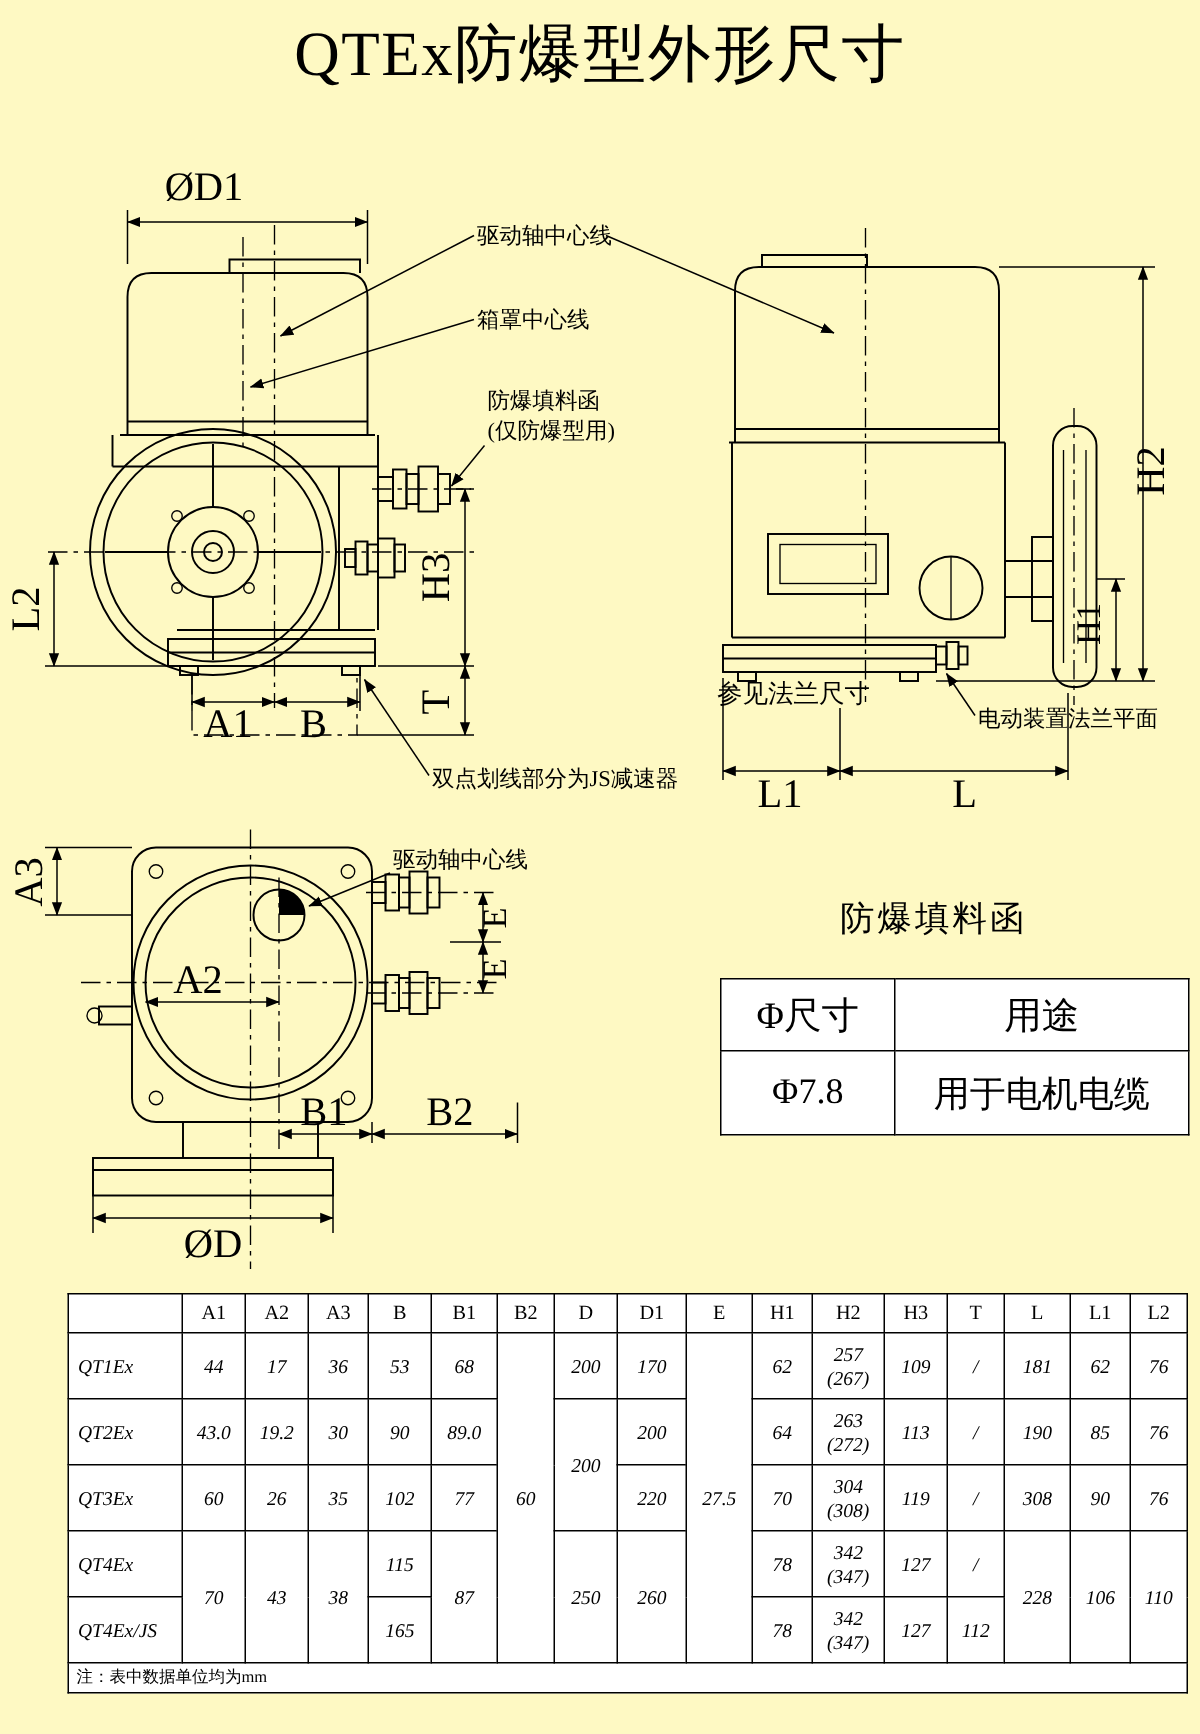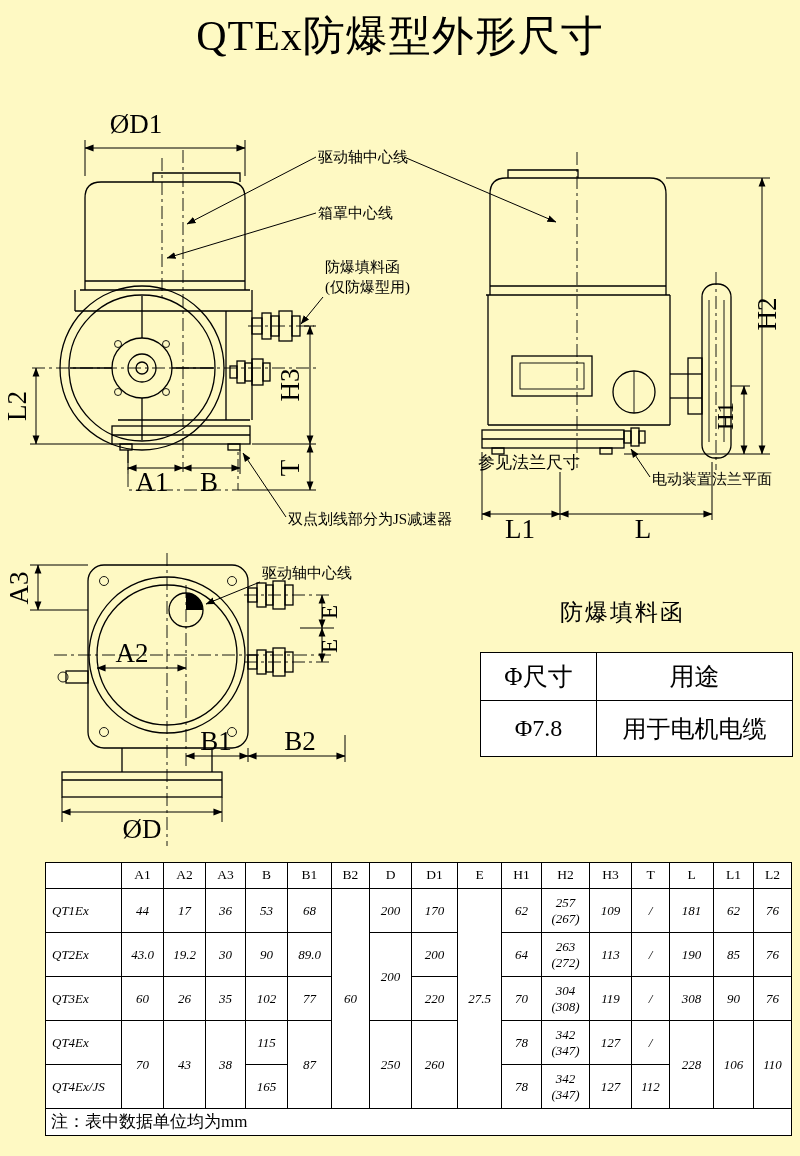--- a/index.html
+++ b/index.html
@@ -25,21 +25,21 @@
   .gc1 { width:116px; }
   .gc2 { width:196px; }
   .grh { height:48px;font-family:Liberation Serif, serif; }
   .grd { height:56px; }
   table.dims { position:absolute; left:45px; top:862px; width:746px; border-collapse:collapse; table-layout:fixed; background:#fff; }
   table.dims th, table.dims td { border:1px solid #000; text-align:center; font-weight:400; font-size:13px; padding:0; line-height:1.2; vertical-align:middle; }
   table.dims th { height:26px; font-size:13.5px; }
   table.dims tr.datarow { height:44px;font-style:italic; }
   table.dims td.name { text-align:left; padding-left:6px; }
   table.dims td.h2cell { white-space:pre-line; }
-  table.dims td.notecell { text-align:left; padding:3px 0 3px 5px; font-size:17px; height:20px; }
+  table.dims td.notecell { text-align:left; padding:3px 0 3px 5px; font-size:11px; height:20px; }
 </style>
 </head>
 <body>
 
 <div class="page">
 
   <h1 class="title">QTEx防爆型外形尺寸</h1>
 
   <svg class="drawing" width="800" height="1156" viewBox="0 0 800 1156">
     <defs>

